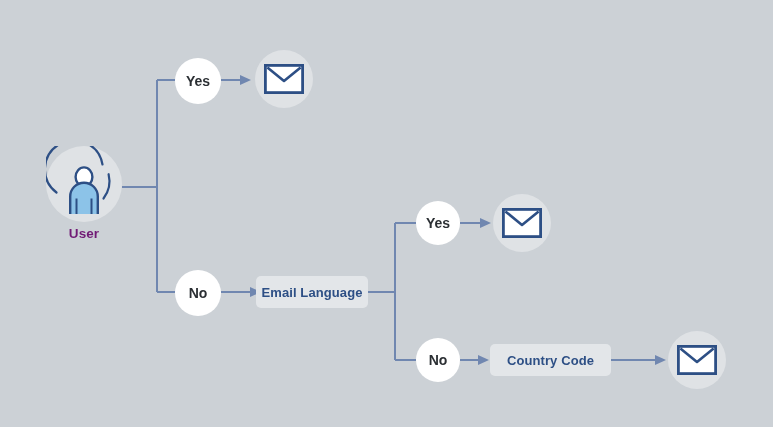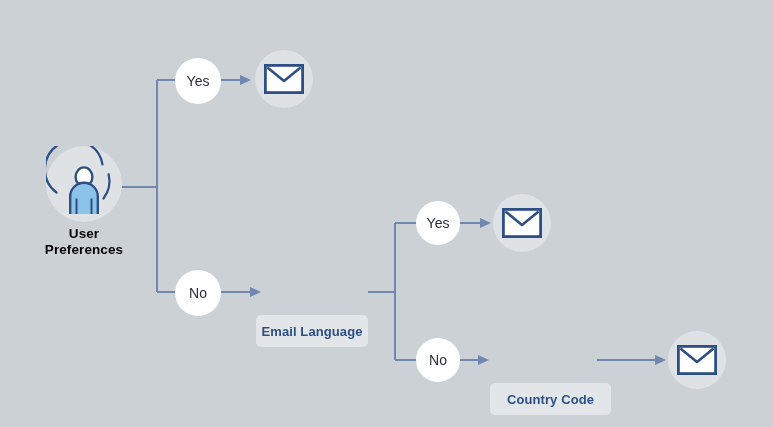--- a/index.html
+++ b/index.html
@@ -51,50 +51,49 @@
   }
   .source-label {
     position: absolute;
     left: -18px;
     top: 80px;
     width: 112px;
     text-align: center;
     font-size: 13.5px;
     font-weight: bold;
     line-height: 16px;
-    color: #000000;
+    color: #701a75;
     letter-spacing: 0.1px;
   }
 
   
   .decision {
     position: absolute;
     border-radius: 50%;
     background: #ffffff;
     display: flex;
     align-items: center;
     justify-content: center;
     font-size: 14px;
-    font-weight: normal;
+    font-weight: bold;
     color: #2b2f33;
   }
 
   
   .process-box {
     position: absolute;
     background: #e3e6e9;
     border-radius: 5px;
     display: flex;
     align-items: center;
     justify-content: center;
     font-size: 13px;
     font-weight: bold;
     color: #2d4f85;
     letter-spacing: 0.1px;
-    margin-top: 39px;
   }
 
   
   .mail-node {
     position: absolute;
     border-radius: 50%;
     background: #dfe2e5;
     display: flex;
     align-items: center;
     justify-content: center;
@@ -151,21 +150,20 @@
 
       <ellipse cx="38" cy="31" rx="8.4" ry="9.6" fill="#ffffff" stroke="#2d4f85" stroke-width="2.4"></ellipse>
 
       <path d="M24.2 68 V50.5 a13.8 13.8 0 0 1 27.6 0 V68" fill="#8cc3e8" stroke="#2d4f85" stroke-width="2.4" stroke-linejoin="round"></path>
 
       <path d="M30.5 68 V52.5" fill="none" stroke="#2d4f85" stroke-width="2"></path>
       <path d="M45.5 68 V52.5" fill="none" stroke="#2d4f85" stroke-width="2"></path>
     </svg>
     <div class="source-label">
       <div>User</div>
-      <div>Preferences</div>
     </div>
   </div>
 
   <div class="decision" style="left:175px; top:58px; width:46px; height:46px;">Yes</div>
 
   <div class="mail-node" style="left:255px; top:50px; width:58px; height:58px;">
     <svg width="40" height="30" viewBox="0 0 40 30" xmlns="http://www.w3.org/2000/svg">
       <rect x="1.4" y="1.4" width="37.2" height="27.2" fill="#ffffff" stroke="#2d4f85" stroke-width="2.8"></rect>
       <path d="M3.4 3.4 L20 17 L36.6 3.4" fill="none" stroke="#2d4f85" stroke-width="2.6" stroke-linejoin="round"></path>
     </svg>

